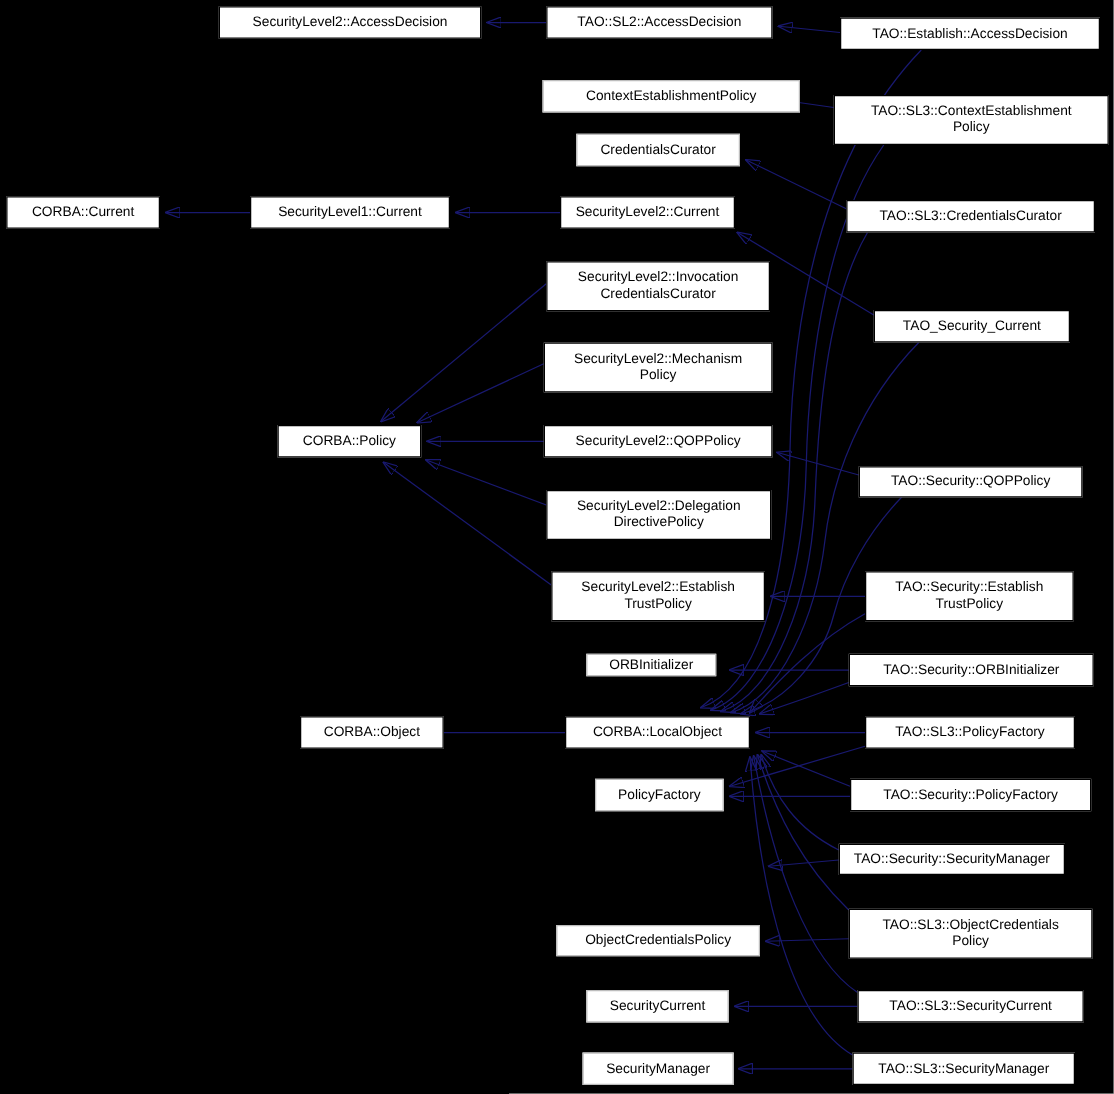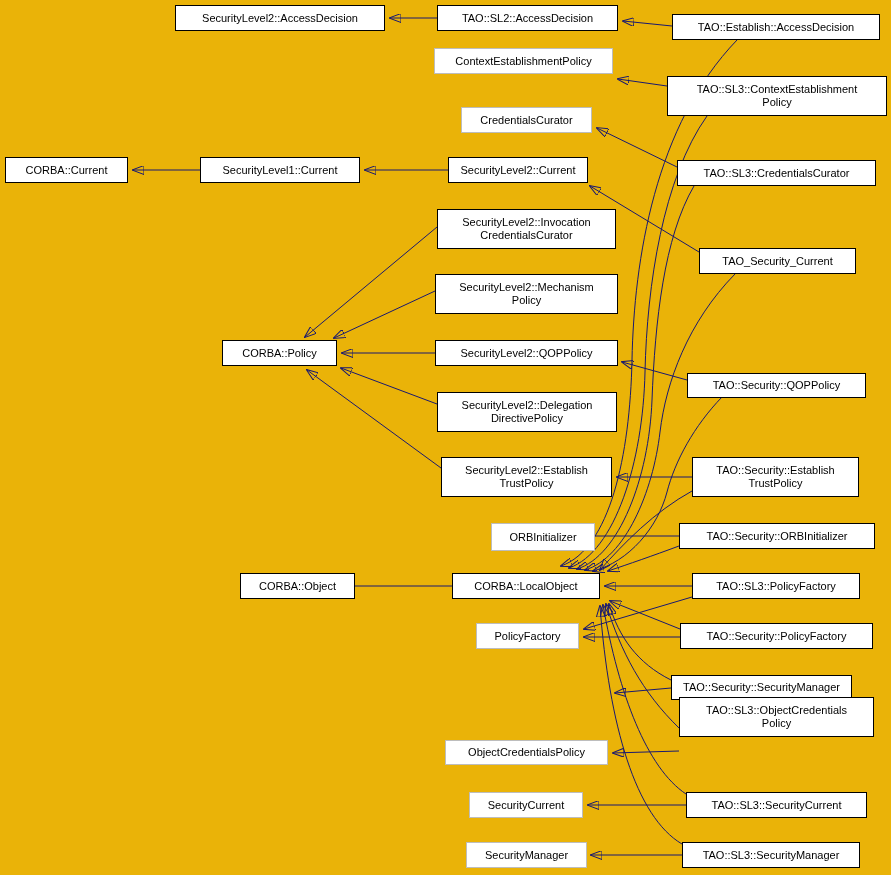--- a/index.html
+++ b/index.html
@@ -1,19 +1,19 @@
 <!DOCTYPE html>
 <html><head>
 <meta charset="utf-8">
 <style>
   html,body{margin:0;padding:0;background:#ffffff;}
   .graph{
     position:relative;
     width:891px;height:875px;
-    background:#eab308;
+    background:#000000;
     font-family:"Liberation Sans", sans-serif;
     overflow:hidden;
   }
   .edges{position:absolute;left:0;top:0;z-index:1;}
   .edges path{stroke:#191970;stroke-width:1;fill:none;}
   .node{
     position:absolute;z-index:2;
     box-sizing:border-box;
     background:#ffffff;
     border:1px solid #000000;
@@ -69,21 +69,21 @@
     <path marker-end="url(#arr)" d="M679,546 C652,556 629,564 608,571"></path>
     <path marker-end="url(#arr)" d="M671,680 C637,663 619,637 609,604"></path>
     <path marker-end="url(#arr)" d="M679,728 C642,692 621,652 606,604"></path>
     <path marker-end="url(#arr)" d="M686,794 C647,768 619,695 603,605"></path>
     <path marker-end="url(#arr)" d="M682,844 C636,817 609,726 600,606"></path>
   </svg>
 
   <div class="node" style="left:175px;top:5px;width:210px;height:26px">SecurityLevel2::AccessDecision</div>
   <div class="node" style="left:437px;top:5px;width:181px;height:26px">TAO::SL2::AccessDecision</div>
   <div class="node" style="left:672px;top:14px;width:208px;height:26px">TAO::Establish::AccessDecision</div>
-  <div class="node ext" style="left:434px;top:48px;width:179px;height:26px">ContextEstablishmentPolicy</div>
+  <div class="node ext" style="left:434px;top:64px;width:206px;height:26px">ContextEstablishmentPolicy</div>
   <div class="node" style="left:667px;top:76px;width:220px;height:40px">TAO::SL3::ContextEstablishment
 Policy</div>
   <div class="node ext" style="left:461px;top:107px;width:131px;height:26px">CredentialsCurator</div>
   <div class="node" style="left:5px;top:157px;width:123px;height:26px">CORBA::Current</div>
   <div class="node" style="left:200px;top:157px;width:160px;height:26px">SecurityLevel1::Current</div>
   <div class="node" style="left:448px;top:157px;width:140px;height:26px">SecurityLevel2::Current</div>
   <div class="node" style="left:677px;top:160px;width:199px;height:26px">TAO::SL3::CredentialsCurator</div>
   <div class="node" style="left:437px;top:209px;width:179px;height:40px">SecurityLevel2::Invocation
 CredentialsCurator</div>
   <div class="node" style="left:699px;top:248px;width:157px;height:26px">TAO_Security_Current</div>
@@ -91,29 +91,29 @@
 Policy</div>
   <div class="node" style="left:222px;top:340px;width:115px;height:26px">CORBA::Policy</div>
   <div class="node" style="left:435px;top:340px;width:183px;height:26px">SecurityLevel2::QOPPolicy</div>
   <div class="node" style="left:687px;top:373px;width:179px;height:25px">TAO::Security::QOPPolicy</div>
   <div class="node" style="left:437px;top:392px;width:180px;height:40px">SecurityLevel2::Delegation
 DirectivePolicy</div>
   <div class="node" style="left:441px;top:457px;width:171px;height:40px">SecurityLevel2::Establish
 TrustPolicy</div>
   <div class="node" style="left:692px;top:457px;width:167px;height:40px">TAO::Security::Establish
 TrustPolicy</div>
-  <div class="node ext" style="left:491px;top:523px;width:104px;height:28px">ORBInitializer</div>
+  <div class="node ext" style="left:469px;top:523px;width:104px;height:18px">ORBInitializer</div>
   <div class="node" style="left:679px;top:523px;width:196px;height:26px">TAO::Security::ORBInitializer</div>
   <div class="node" style="left:240px;top:573px;width:115px;height:26px">CORBA::Object</div>
   <div class="node" style="left:452px;top:573px;width:148px;height:26px">CORBA::LocalObject</div>
   <div class="node" style="left:692px;top:573px;width:168px;height:26px">TAO::SL3::PolicyFactory</div>
   <div class="node ext" style="left:476px;top:623px;width:103px;height:26px">PolicyFactory</div>
   <div class="node" style="left:680px;top:623px;width:193px;height:26px">TAO::Security::PolicyFactory</div>
   <div class="node" style="left:671px;top:675px;width:181px;height:25px">TAO::Security::SecurityManager</div>
   <div class="node ext" style="left:445px;top:740px;width:163px;height:25px">ObjectCredentialsPolicy</div>
-  <div class="node" style="left:679px;top:697px;width:195px;height:40px">TAO::SL3::ObjectCredentials
+  <div class="node" style="left:679px;top:727px;width:195px;height:40px">TAO::SL3::ObjectCredentials
 Policy</div>
   <div class="node ext" style="left:469px;top:792px;width:114px;height:26px">SecurityCurrent</div>
   <div class="node" style="left:686px;top:792px;width:181px;height:26px">TAO::SL3::SecurityCurrent</div>
   <div class="node ext" style="left:466px;top:842px;width:121px;height:26px">SecurityManager</div>
   <div class="node" style="left:682px;top:842px;width:178px;height:26px">TAO::SL3::SecurityManager</div>
 
 </div>
 
 </body></html>

